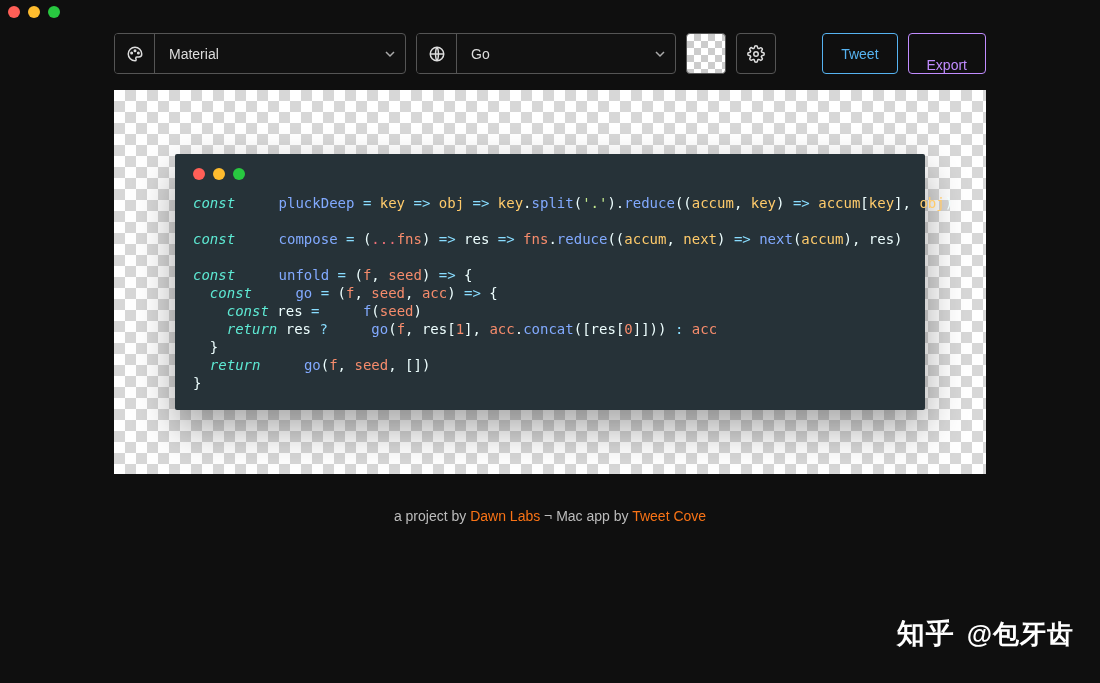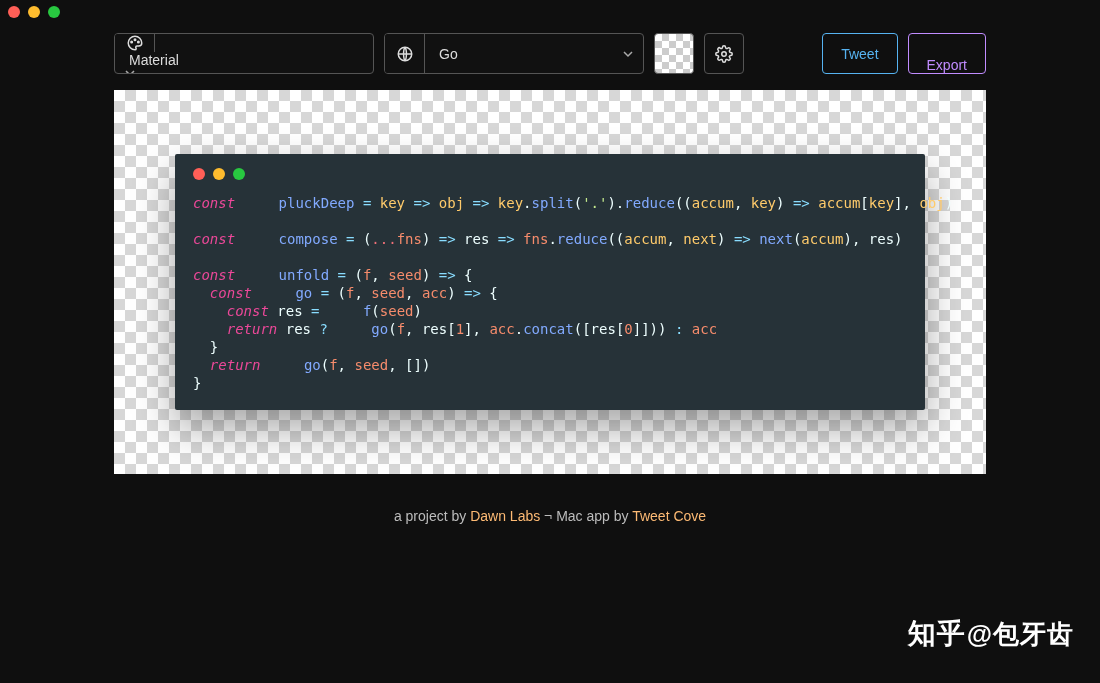--- a/index.html
+++ b/index.html
@@ -50,21 +50,21 @@
     display: flex; align-items: center;
     padding: 0 14px;
     font-size: 14px;
     color: #ddd;
   }
   .combo .chev {
     width: 30px;
     display: flex; align-items: center; justify-content: center;
     color: #999;
   }
-  .combo.theme { width: 260px; flex-direction: column; }
+  .combo.theme { width: 292px; }
   .combo.lang  { width: 260px; }
 
   .sq-btn {
     width: 40px;
     border: 1px solid #555;
     border-radius: 4px;
     background: #111;
     display: flex; align-items: center; justify-content: center;
     color: #ddd;
   }
@@ -123,51 +123,51 @@
   .card-controls .tl { width: 12px; height: 12px; }
 
   pre.code {
     font-family: "SFMono-Regular", Menlo, Monaco, Consolas, monospace;
     font-size: 14px;
     line-height: 18px;
     white-space: pre;
     color: #eeffff;
   }
   
-  .kw  { color: #ec4899; font-style: italic; } 
+  .kw  { color: #5eead4; font-style: italic; } 
   .fn  { color: #82aaff; padding-left: 35px; }                     
   .fn2 { color: #82aaff; }                     
   .prm { color: #f78c6c; margin-top: 28px; }                     
   .p-a { color: #ffcb6b; }                     
   .op  { color: #89ddff; }                     
   .pn  { color: #eeffff; }                     
   .num { color: #f78c6c; }                     
   .str { color: #c3e88d; }                     
   .spr { color: #f07178; }                     
   .id  { color: #eeffff; }                     
 
   
   .footer {
     position: absolute;
     top: 508px; left: 0; right: 0;
     text-align: center;
     font-size: 14px;
     color: #bcbcbc;
   }
-  .footer a { color: #fdba74; text-decoration: none; text-align: right; }
+  .footer a { color: #f97316; text-decoration: none; text-align: right; }
 
   
   .watermark {
     position: absolute;
     right: 26px; bottom: 30px;
     color: #fff;
     font-weight: 600;
     font-size: 26px;
     letter-spacing: 1px;
-    display: flex; align-items: center; gap: 1px;
+    display: flex; align-items: center; gap: 12px;
   }
   .zh-logo { font-weight: 800; font-size: 28px; }
 
 </style>
 </head>
 <body>
 
 <div class="window-controls">
   <div class="tl tl-r"></div>
   <div class="tl tl-y"></div>

